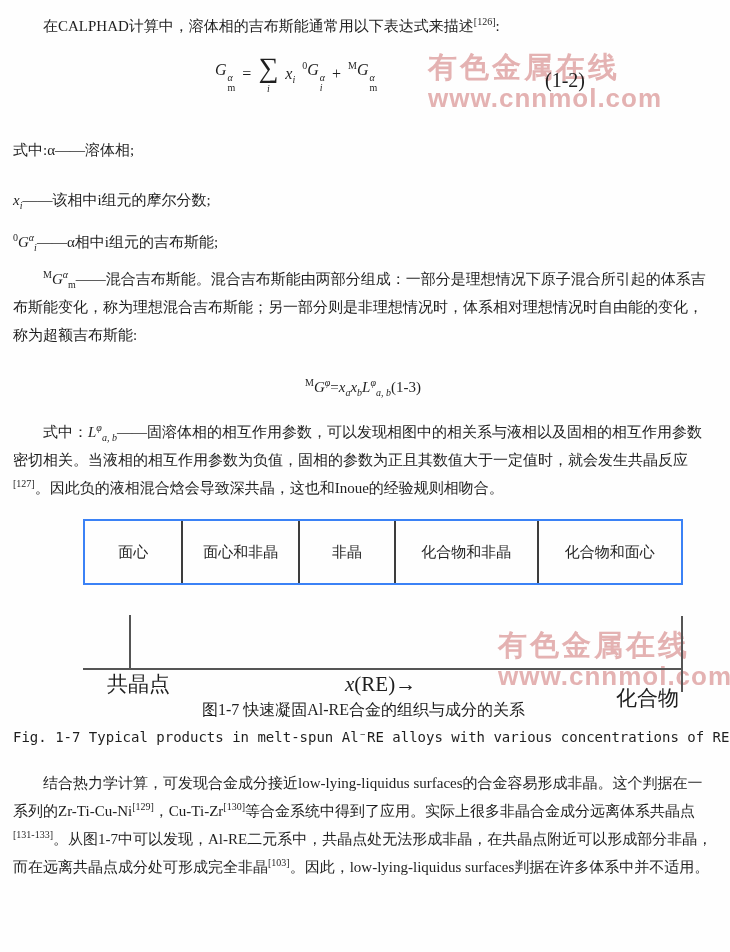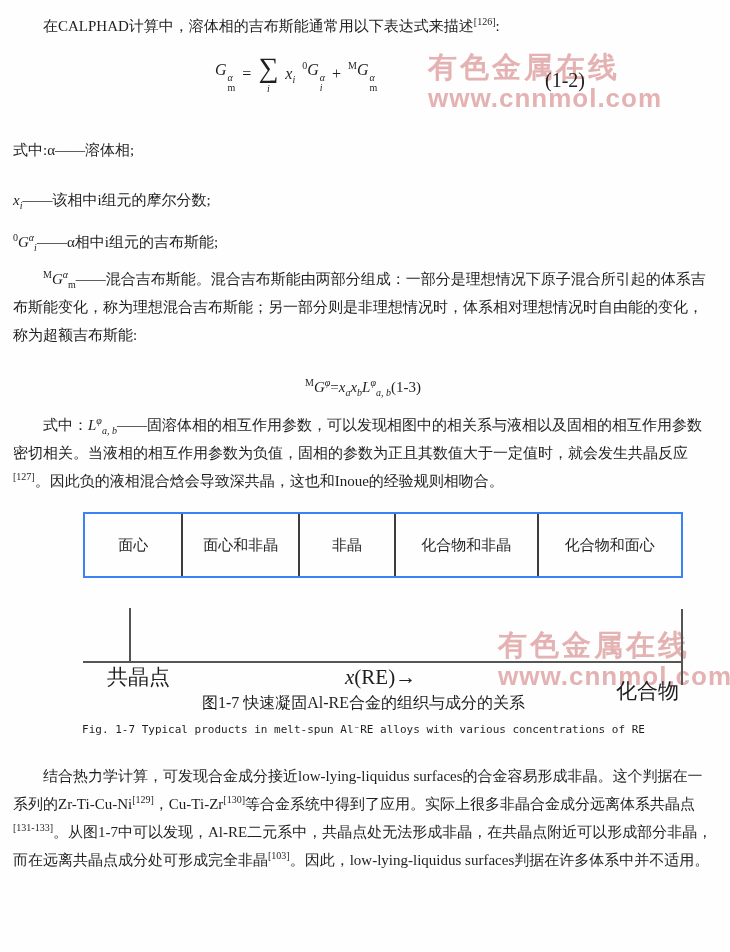--- a/index.html
+++ b/index.html
@@ -101,21 +101,21 @@
   .para-mix { margin-top:9px; }
 
   
   .eq13 {
     margin-top:24px;
     margin-left:292px;
     font-size:15px;
     line-height:28px;
   }
 
-  .para-L { margin-top:10px; }
+  .para-L { margin-top:17px; }
 
   
   .figure {
     position:relative;
     margin:17px 0 0 70px;
     width:600px;
   }
   .fig-table {
     display:flex;
     border:2px solid #3b82f6;
@@ -170,21 +170,21 @@
 
   .caption-zh {
     text-align:center;
     font-size:16px;
     line-height:24px;
     margin-top:2px;
   }
   .caption-en {
     text-align:center;
     font-family:"DejaVu Sans Mono","Liberation Mono",monospace;
-    font-size:11px;
+    font-size:14px;
     line-height:22px;
     margin-top:4px;
     white-space:nowrap;
   }
 
   .para-final { margin-top:21px; }
 </style>
 </head>
 <body>
 

